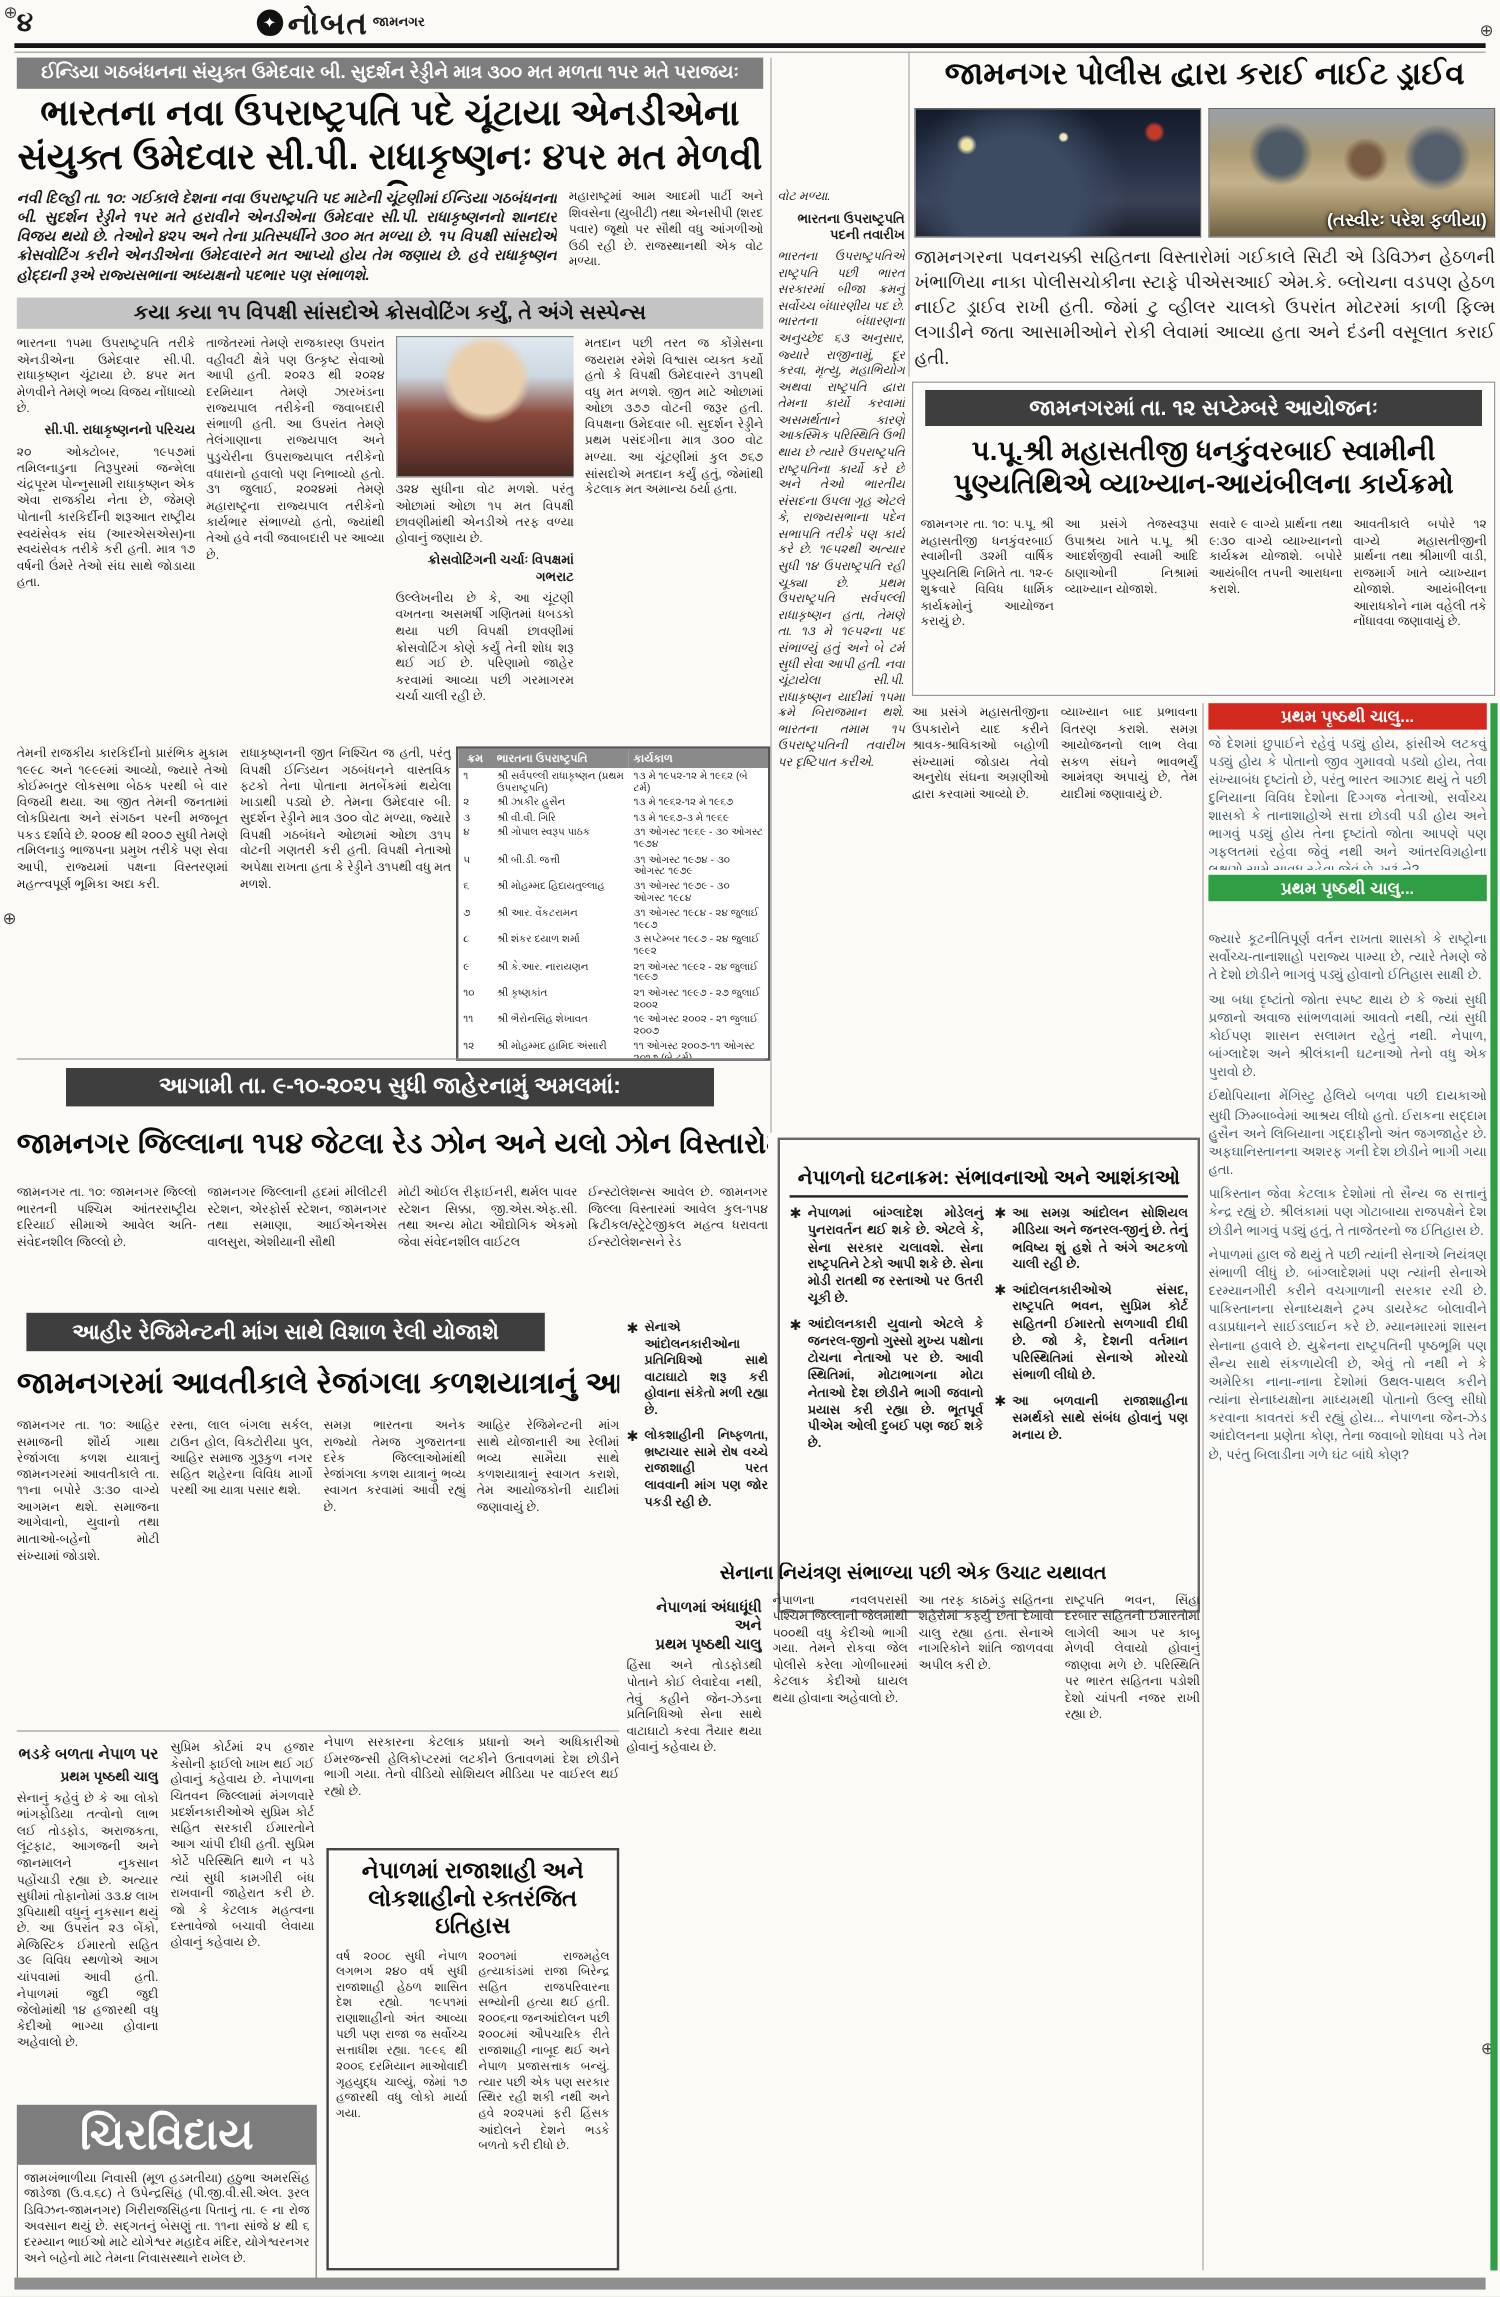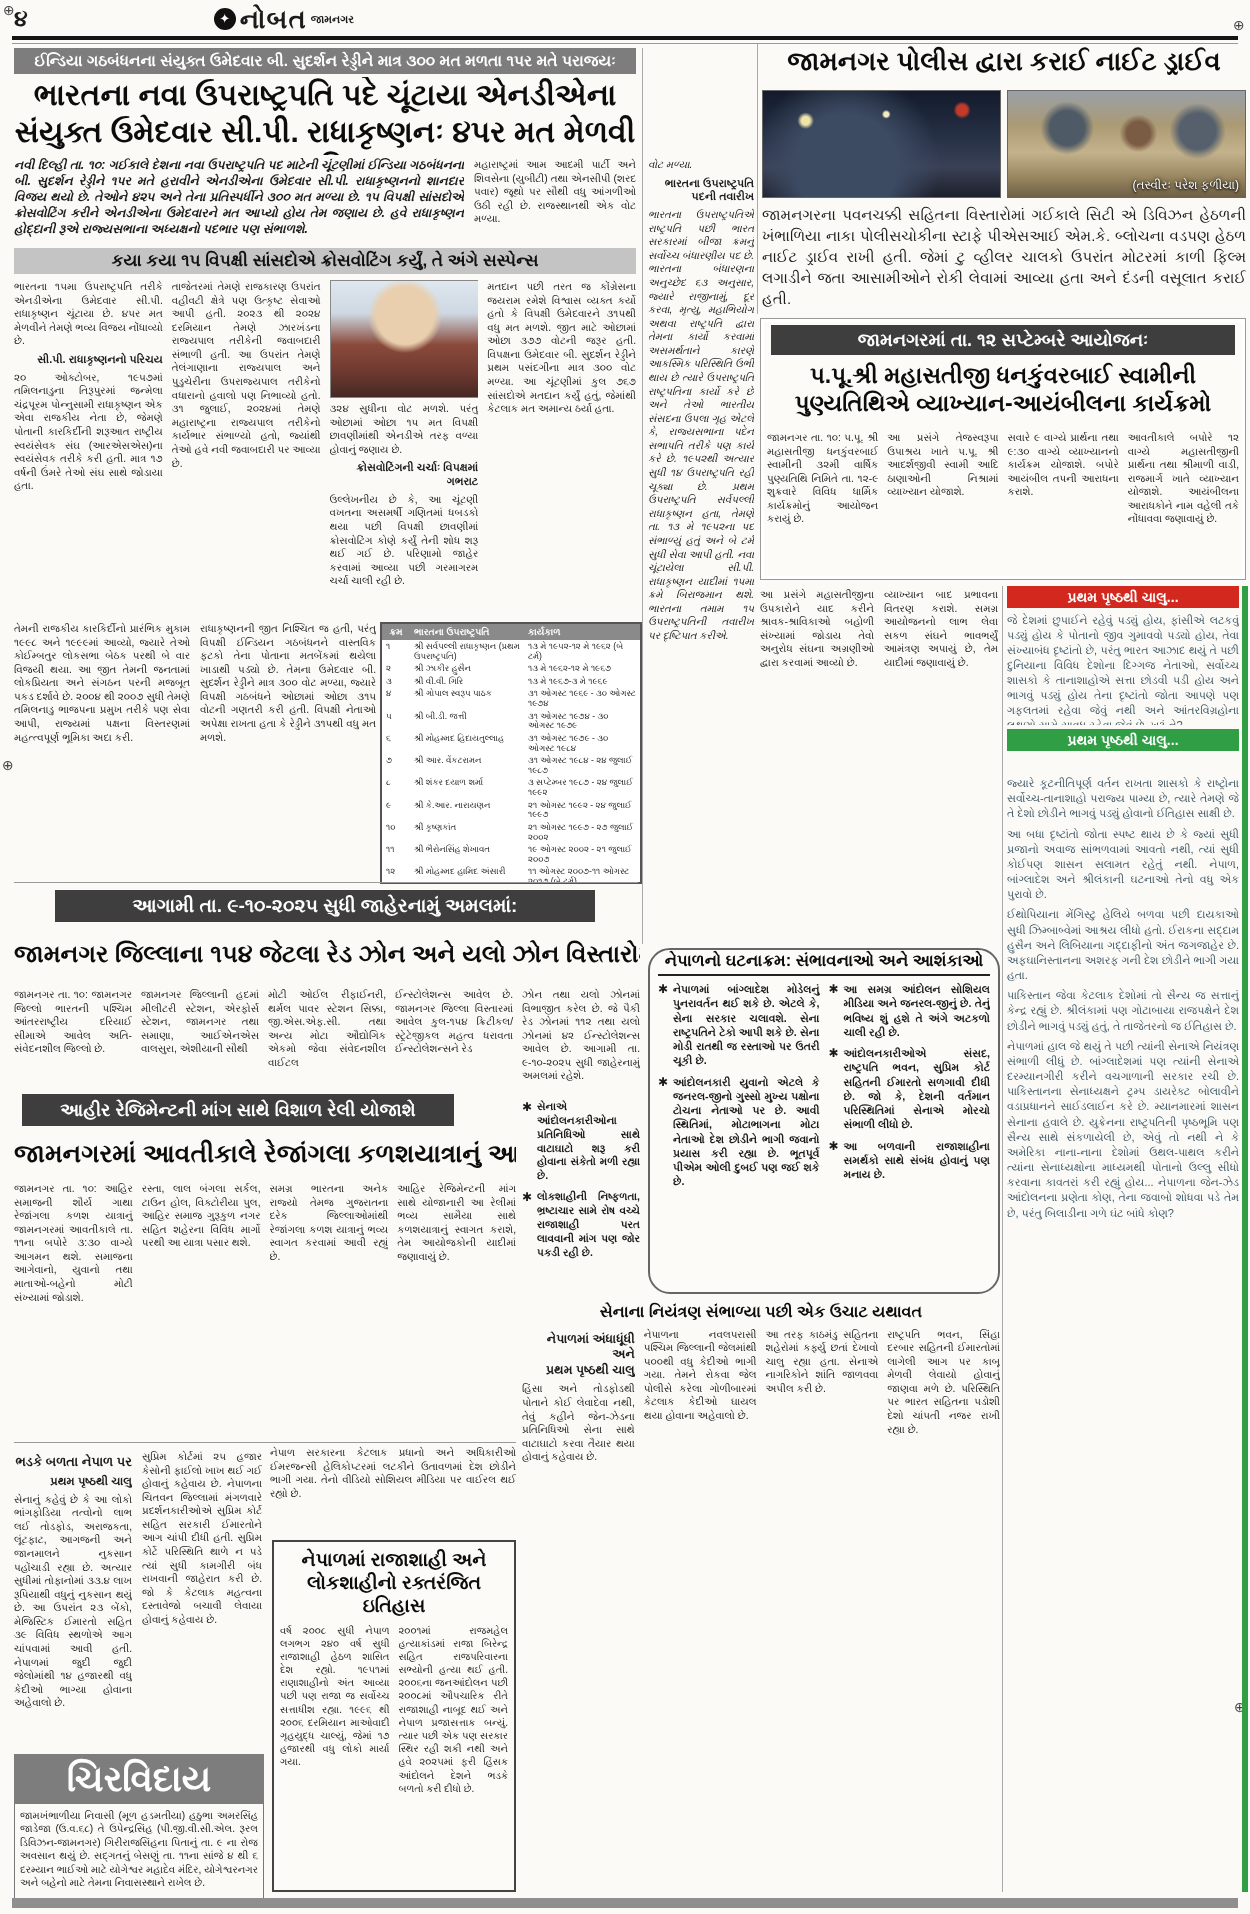--- a/index.html
+++ b/index.html
@@ -27,21 +27,21 @@
      radial-gradient(circle at 35% 70%,#3c4a62 0 30%,rgba(0,0,0,0) 55%),
      linear-gradient(180deg,#131b2b 0%,#273146 45%,#3a4156 72%,#1d1f2b 100%);}
   .ph-day{background:
      radial-gradient(circle at 25% 35%,#4e5a66 0 9%,rgba(0,0,0,0) 14%),
      radial-gradient(circle at 55% 40%,#7a5b43 0 8%,rgba(0,0,0,0) 13%),
      radial-gradient(circle at 80% 38%,#55606c 0 9%,rgba(0,0,0,0) 14%),
      linear-gradient(180deg,#9aa0a8 0%,#ab9a74 32%,#c4b28c 58%,#97855f 82%,#6e6047 100%);}
   .portrait{background:
      radial-gradient(circle at 50% 30%,#e9cfae 0 26%,rgba(0,0,0,0) 34%),
      linear-gradient(180deg,#dfe7ef 0%,#cdd8e2 28%,#8a4a3c 55%,#6f3a30 78%,#452823 100%);}
-  .credit{position:absolute;right:6px;bottom:5px;color:#fff;font-weight:normal;font-size:12px;
+  .credit{position:absolute;right:6px;bottom:5px;color:#fff;font-weight:bold;font-size:15px;
           text-shadow:0 1px 2px #000,0 0 4px #000;}
   .bullet{display:flex;gap:5px;margin-bottom:7px;font-weight:600;}
   .bullet .glyph{flex:0 0 auto;font-size:12px;}
   .blue{color:#3f5866;}
   .regmark{color:#444;font-size:14px;line-height:1;}
   table.vp{border-collapse:collapse;width:100%;font-size:8.6px;line-height:1.12;}
   table.vp th{background:#8a8a8a;color:#fff;text-align:left;padding:3px 4px;font-size:9.3px;}
   table.vp td{padding:1.5px 4px;vertical-align:top;}
   .boxed{border:2px solid #666;background:#fcfbf7;}
   .nowrap{white-space:nowrap;}
@@ -224,24 +224,23 @@
   </div>
 
   <div class="abs hline" style="left:14px;top:882px;width:624px;"></div>
   <div class="abs bar b-dark" style="left:55px;top:890px;width:540px;height:32px;font-size:19px;">આગામી તા. ૯-૧૦-૨૦૨૫ સુધી જાહેરનામું અમલમાં:</div>
   <h2 class="abs hl nowrap" style="left:14px;top:930px;width:626px;height:48px;margin:0;font-size:24px;line-height:2;">જામનગર જિલ્લાના ૧૫૪ જેટલા રેડ ઝોન અને યલો ઝોન વિસ્તારોમાં ડ્રોન ઉડાડવા પર પ્રતિબંધ</h2>
   <div class="abs cols" style="left:14px;top:988px;width:626px;height:96px;">
     <div class="bt">જામનગર તા. ૧૦: જામનગર જિલ્લો ભારતની પશ્ચિમ આંતરરાષ્ટ્રીય દરિયાઈ સીમાએ આવેલ અતિ-સંવેદનશીલ જિલ્લો છે.</div>
     <div class="bt">જામનગર જિલ્લાની હદમાં મીલીટરી સ્ટેશન, એરફોર્સ સ્ટેશન, જામનગર તથા સમાણા, આઈએનએસ વાલસુરા, એશીયાની સૌથી</div>
     <div class="bt">મોટી ઓઈલ રીફાઈનરી, થર્મલ પાવર સ્ટેશન સિક્કા, જી.એસ.એફ.સી. તથા અન્ય મોટા ઔદ્યોગિક એકમો જેવા સંવેદનશીલ વાઈટલ</div>
     <div class="bt">ઈન્સ્ટોલેશન્સ આવેલ છે. જામનગર જિલ્લા વિસ્તારમાં આવેલ કુલ-૧૫૪ ક્રિટીકલ/સ્ટ્રેટેજીકલ મહત્વ ધરાવતા ઈન્સ્ટોલેશન્સને રેડ</div>
-    <div class="bt">ઝોન તથા યલો ઝોનમાં વિભાજીત કરેલ છે. જે પૈકી રેડ ઝોનમાં ૧૧૨ તથા યલો ઝોનમાં ૪૨ ઈન્સ્ટોલેશન્સ આવેલ છે. આગામી તા. ૯-૧૦-૨૦૨૫ સુધી જાહેરનામું અમલમાં રહેશે.</div>
-  </div>
-
-  <div class="abs boxed" style="left:648px;top:948px;width:352px;height:346px;padding:0 8px;box-sizing:border-box;border-radius:22px;">
+  </div>
+
+  <div class="abs boxed" style="left:648px;top:948px;width:352px;height:396px;padding:22px 8px;box-sizing:border-box;">
     <h3 class="hl nowrap" style="margin:0 0 6px 0;font-size:16.5px;border-bottom:2px solid #222;padding-bottom:4px;">નેપાળનો ઘટનાક્રમ: સંભાવનાઓ અને આશંકાઓ</h3>
     <div class="cols" style="height:290px;">
       <div class="bt" style="font-size:10.8px;">
         <div class="bullet">
             <span class="glyph">✱</span>
             <span>નેપાળમાં બાંગ્લાદેશ મોડેલનું પુનરાવર્તન થઈ શકે છે. એટલે કે, સેના સરકાર ચલાવશે. સેના રાષ્ટ્રપતિને ટેકો આપી શકે છે. સેના મોડી રાતથી જ રસ્તાઓ પર ઉતરી ચૂકી છે.</span>
           </div>
         <div class="bullet">
             <span class="glyph">✱</span>
             <span>આંદોલનકારી યુવાનો એટલે કે જનરલ-જીનો ગુસ્સો મુખ્ય પક્ષોના ટોચના નેતાઓ પર છે. આવી સ્થિતિમાં, મોટાભાગના મોટા નેતાઓ દેશ છોડીને ભાગી જવાનો પ્રયાસ કરી રહ્યા છે. ભૂતપૂર્વ પીએમ ઓલી દુબઈ પણ જઈ શકે છે.</span>

